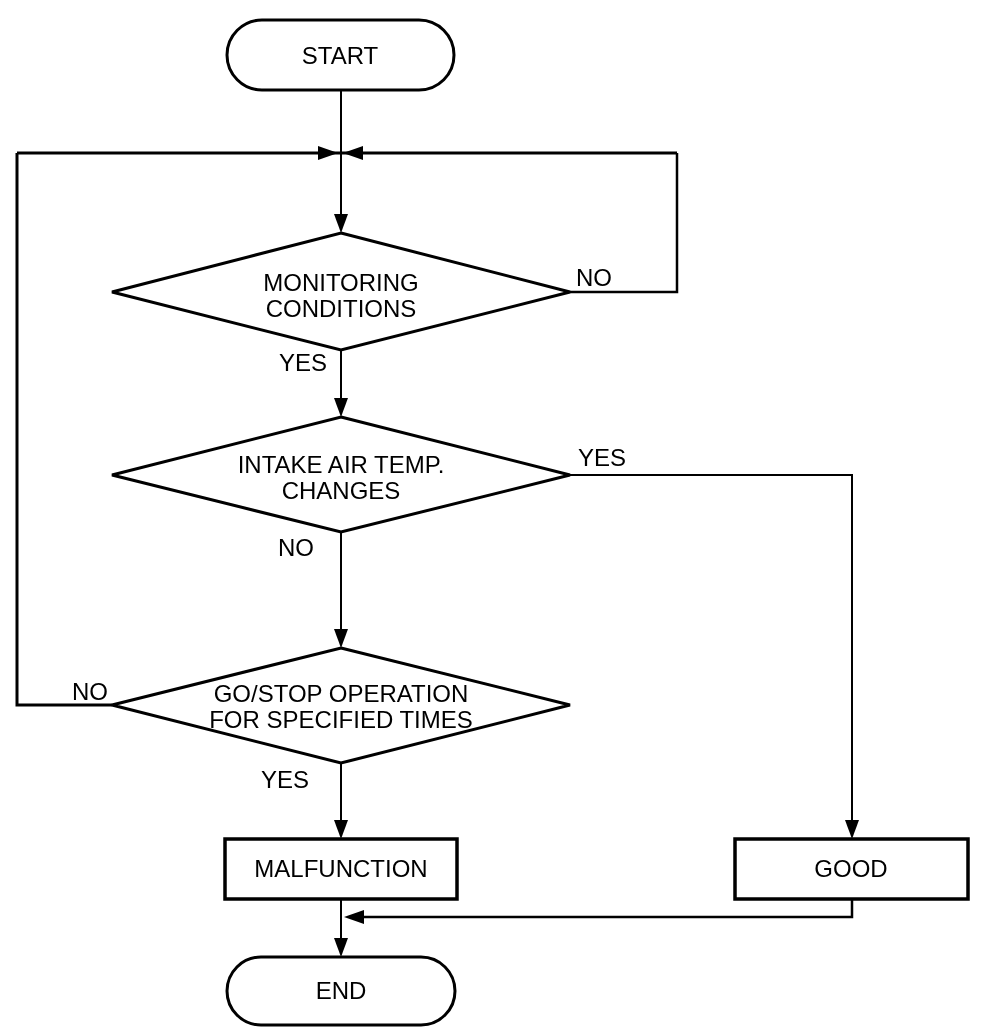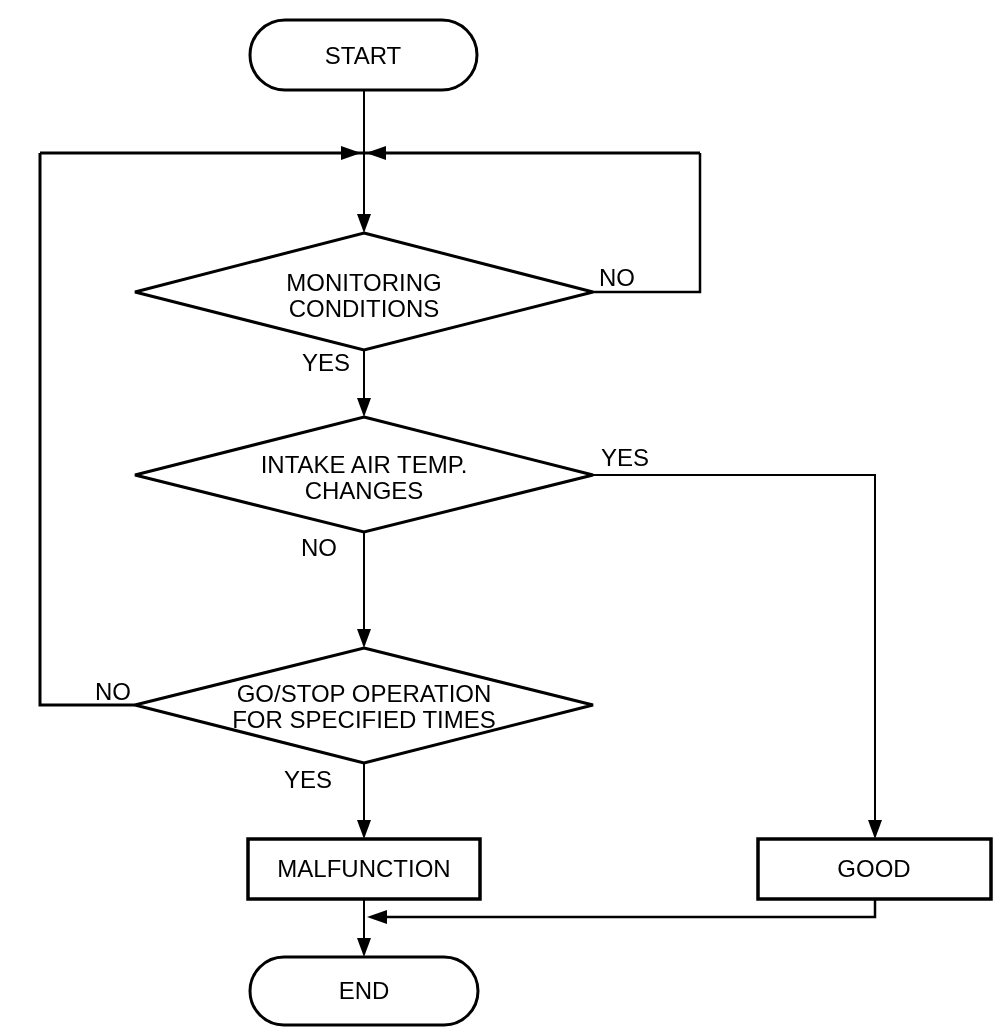--- a/index.html
+++ b/index.html
@@ -1,20 +1,19 @@
 <!DOCTYPE html>
 <html style="--line: #000000; --bg: #ffffff;"><head>
 <meta charset="utf-8">
 <style>
   :root { --line:#000000; --bg:#ffffff; }
   html,body { margin:0; padding:0; background:var(--bg); }
   .stage {
     position:relative; width:915px; height:1036px; background:var(--bg);
     font-family:"Liberation Sans","DejaVu Sans",sans-serif;
-    margin-left:23px;
   }
   svg { display:block; }
   svg text {
     font-family:"Liberation Sans","DejaVu Sans",sans-serif;
     font-size:24px; fill:var(--line);
   }
   .shape { fill:var(--bg); stroke:var(--line); }
   .edge  { fill:none; stroke:var(--line); }
   .arrow { fill:var(--line); stroke:none; }
   .t-mid { text-anchor:middle; }

